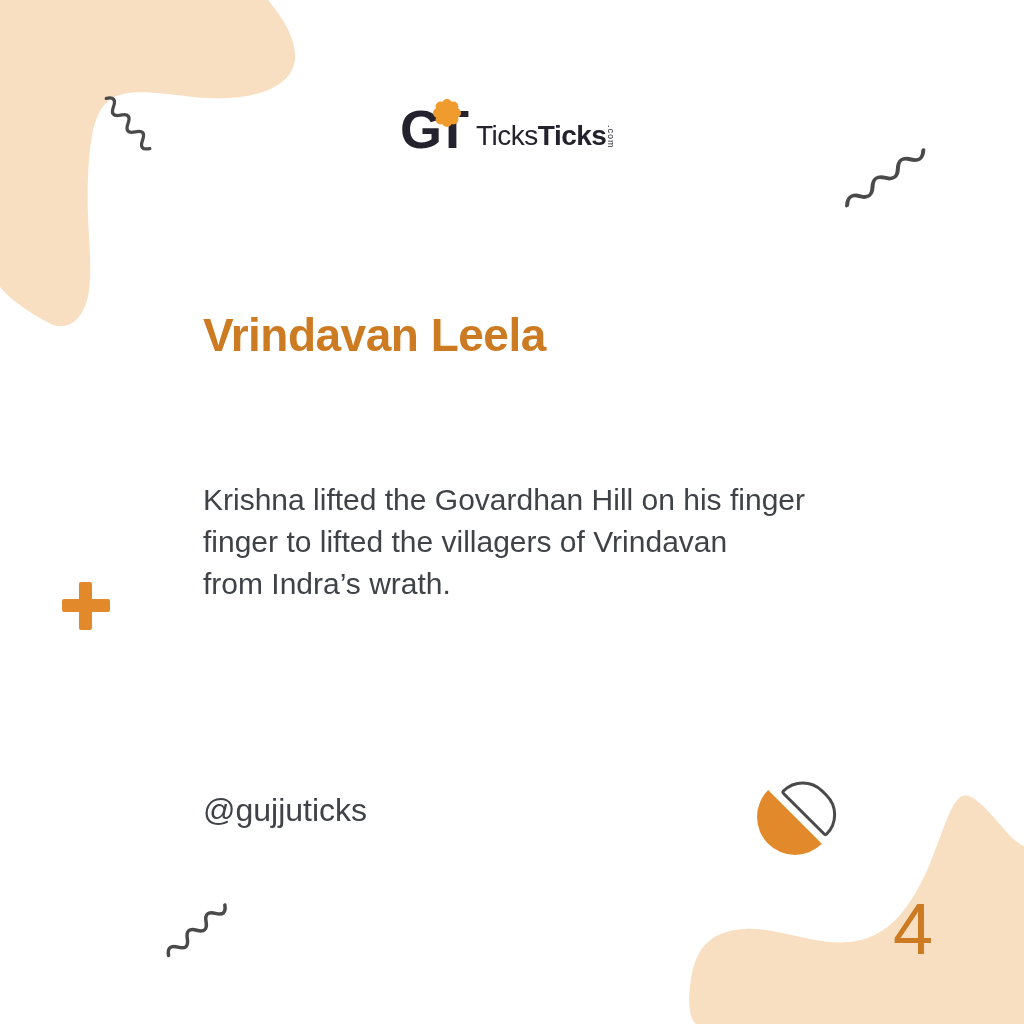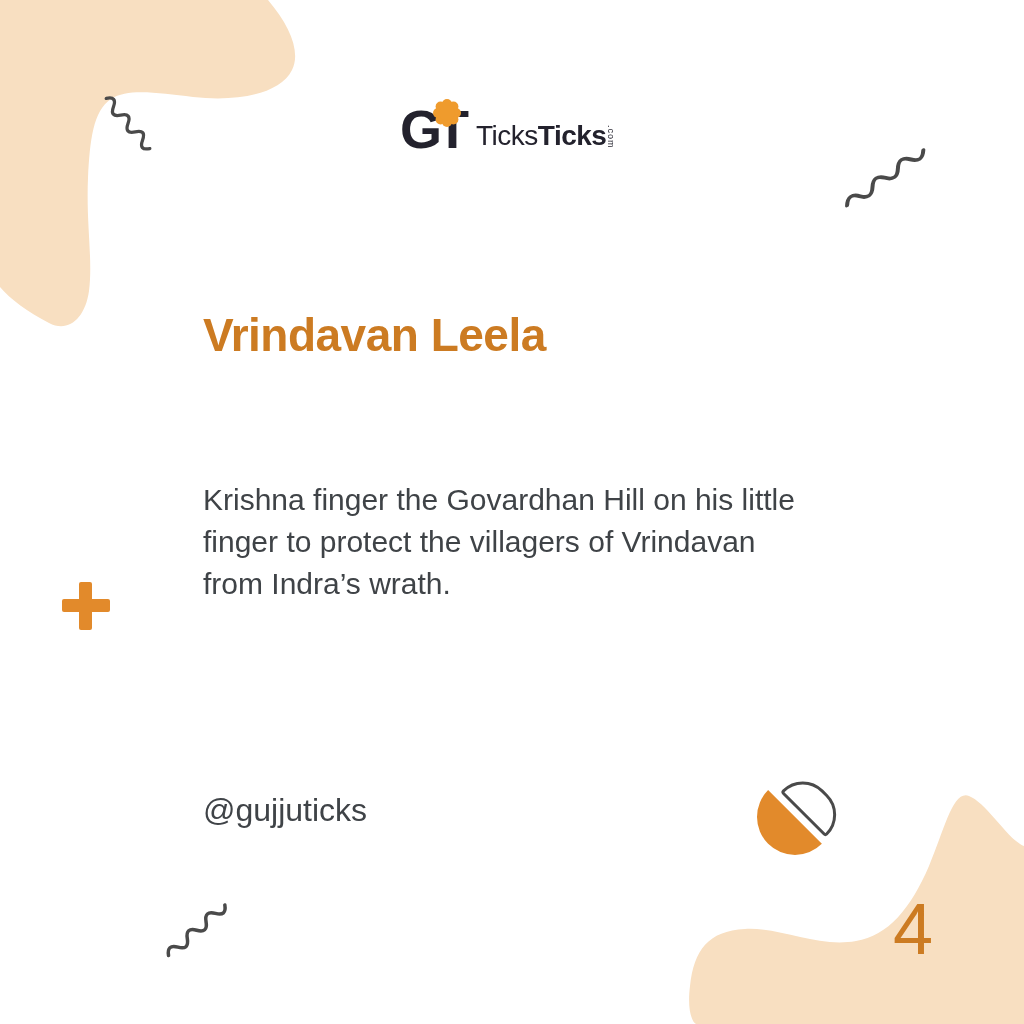--- a/index.html
+++ b/index.html
@@ -107,22 +107,22 @@
         <circle cx="17" cy="17" r="8"></circle>
       </g>
     </svg>
     <span class="brand"><span class="light">Ticks</span><span class="heavy">Ticks</span></span>
     <span class="tld">.com</span>
   </div>
 
   <h1 class="abs title" style="margin:0">Vrindavan Leela</h1>
 
   <div class="abs body-text">
-    <div>Krishna finger the Govardhan Hill on his little</div>
-    <div>finger to protect the villagers of Vrindavan</div>
+    <div>Krishna lifted the Govardhan Hill on his finger</div>
+    <div>finger to lifted the villagers of Vrindavan</div>
     <div>from Indra’s wrath.</div>
   </div>
 
   <div class="abs handle">@gujjuticks</div>
 
   <div class="abs page-number">4</div>
 
 </div>
 
 </body></html>

